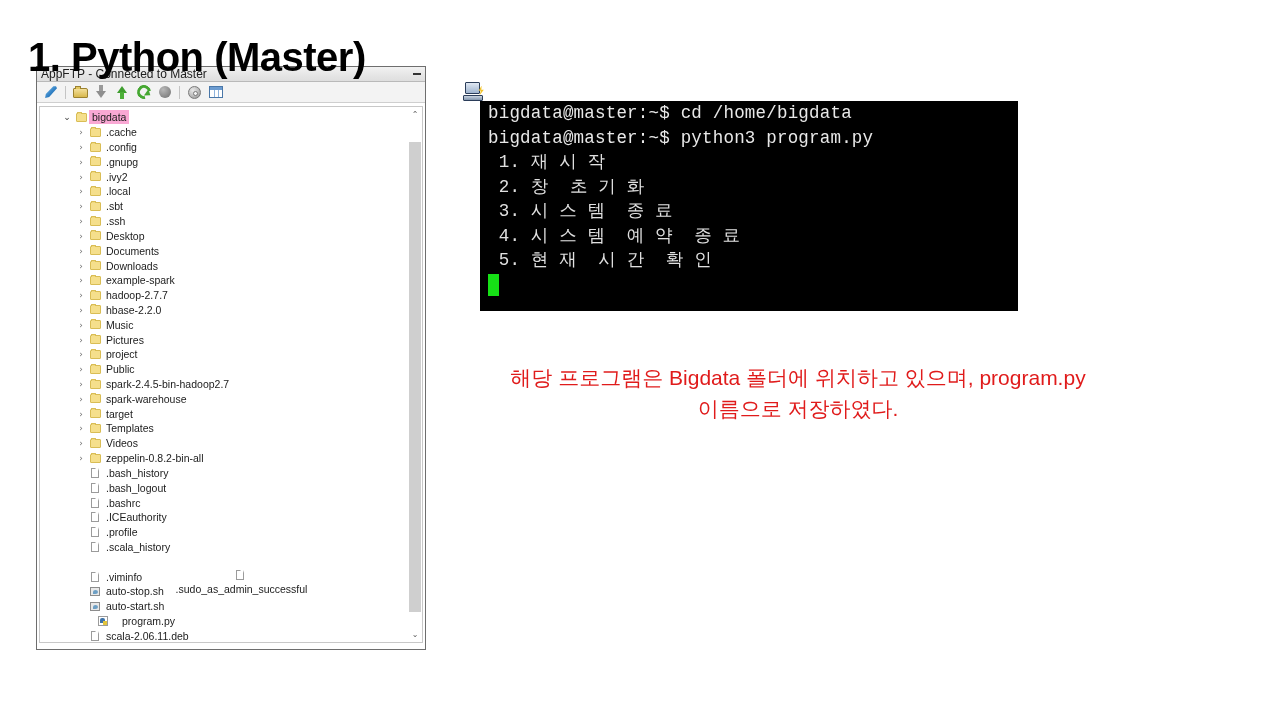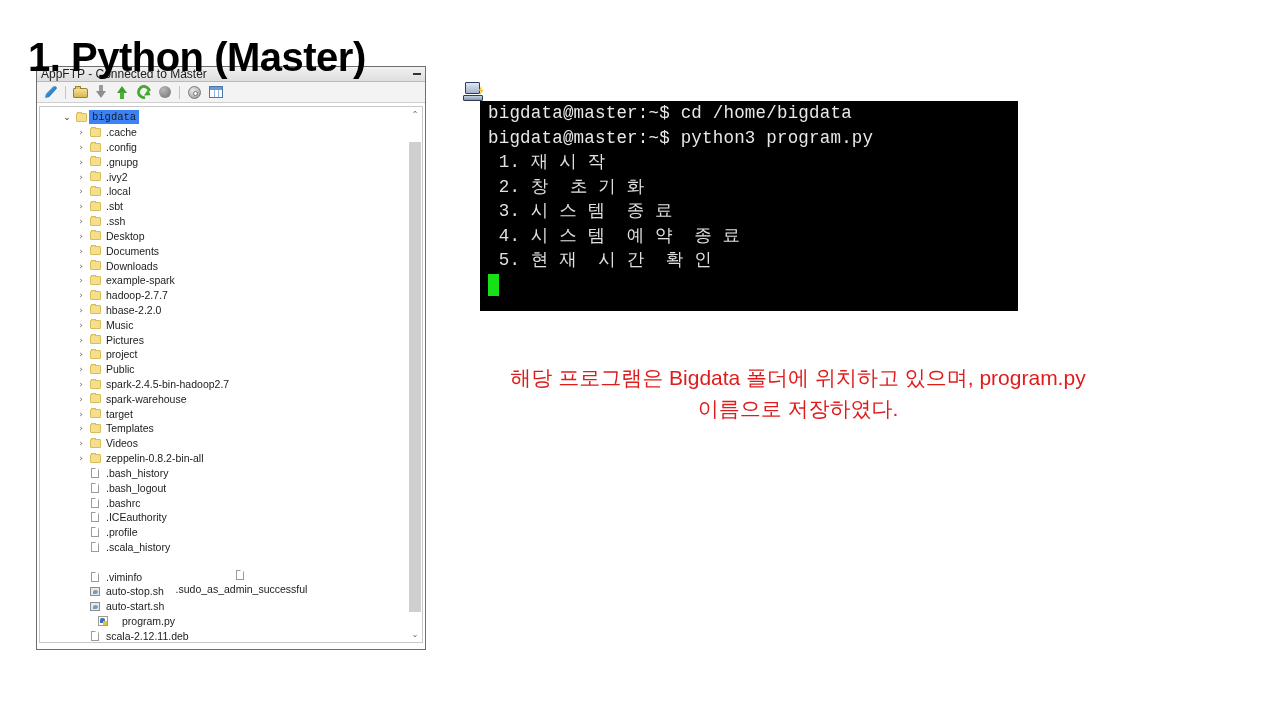--- a/index.html
+++ b/index.html
@@ -338,24 +338,23 @@
   .py-ic::after {
     content: "";
     position: absolute;
     left: 4px; top: 4px;
     width: 5px; height: 5px;
     background: #e2c43c;
     border-radius: 0 0 2px 2px;
   }
   .row-label { padding-left: 1px; }
   .tree-row.selected .row-label {
-    background: #3b82f6;
+    background: #f9a8d4;
     padding: 0 3px;
     margin-left: -2px;
-    font-family: Liberation Mono, monospace;
   }
 
   
   .tree-scroll {
     width: 15px;
     margin: 2px 2px 6px 0;
     border: 1px solid #c8c8c8;
     border-left: none;
     box-sizing: border-box;
     background: #ffffff;
@@ -762,21 +761,21 @@
             <span class="row-icon">
               <span class="py-ic"></span>
             </span>
             <span class="row-label">program.py</span>
           </div>
           <div class="tree-row" style="padding-left: 34px;">
             <span class="twisty"></span>
             <span class="row-icon">
               <span class="file-ic"></span>
             </span>
-            <span class="row-label">scala-2.12.11.deb</span>
+            <span class="row-label">scala-2.06.11.deb</span>
           </div>
         </div>
     </div>
     <div class="tree-scroll">
       <div class="sb-arrow">⌃</div>
       <div class="sb-track">
         <div class="sb-thumb"></div>
       </div>
       <div class="sb-arrow">⌄</div>
     </div>

